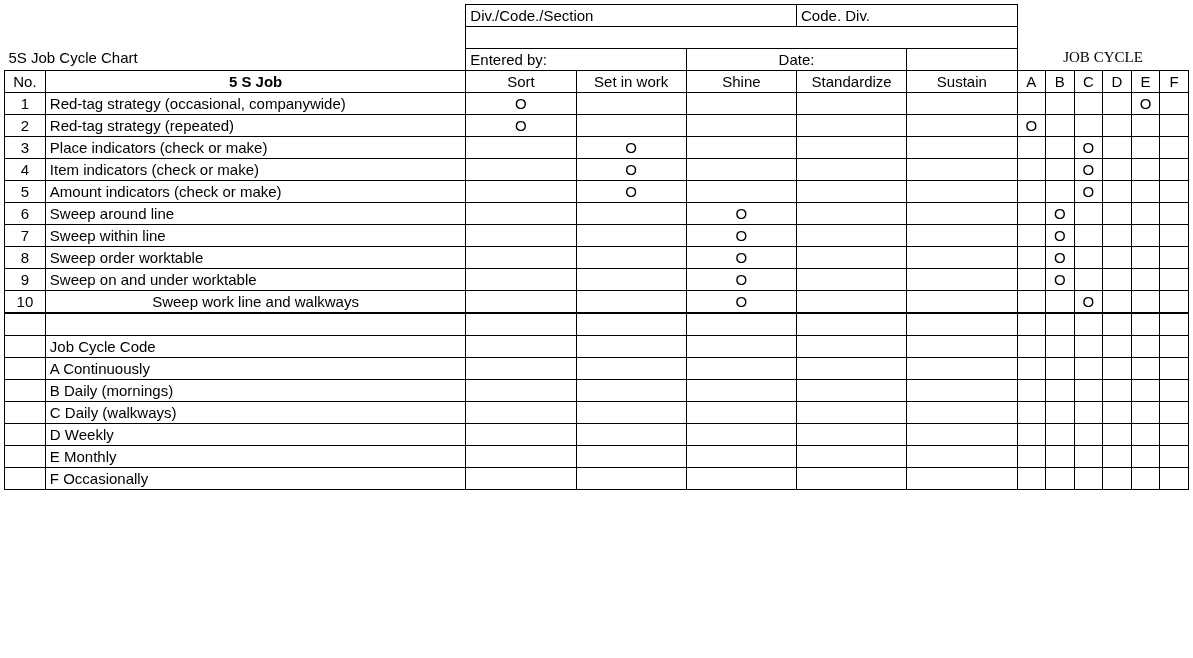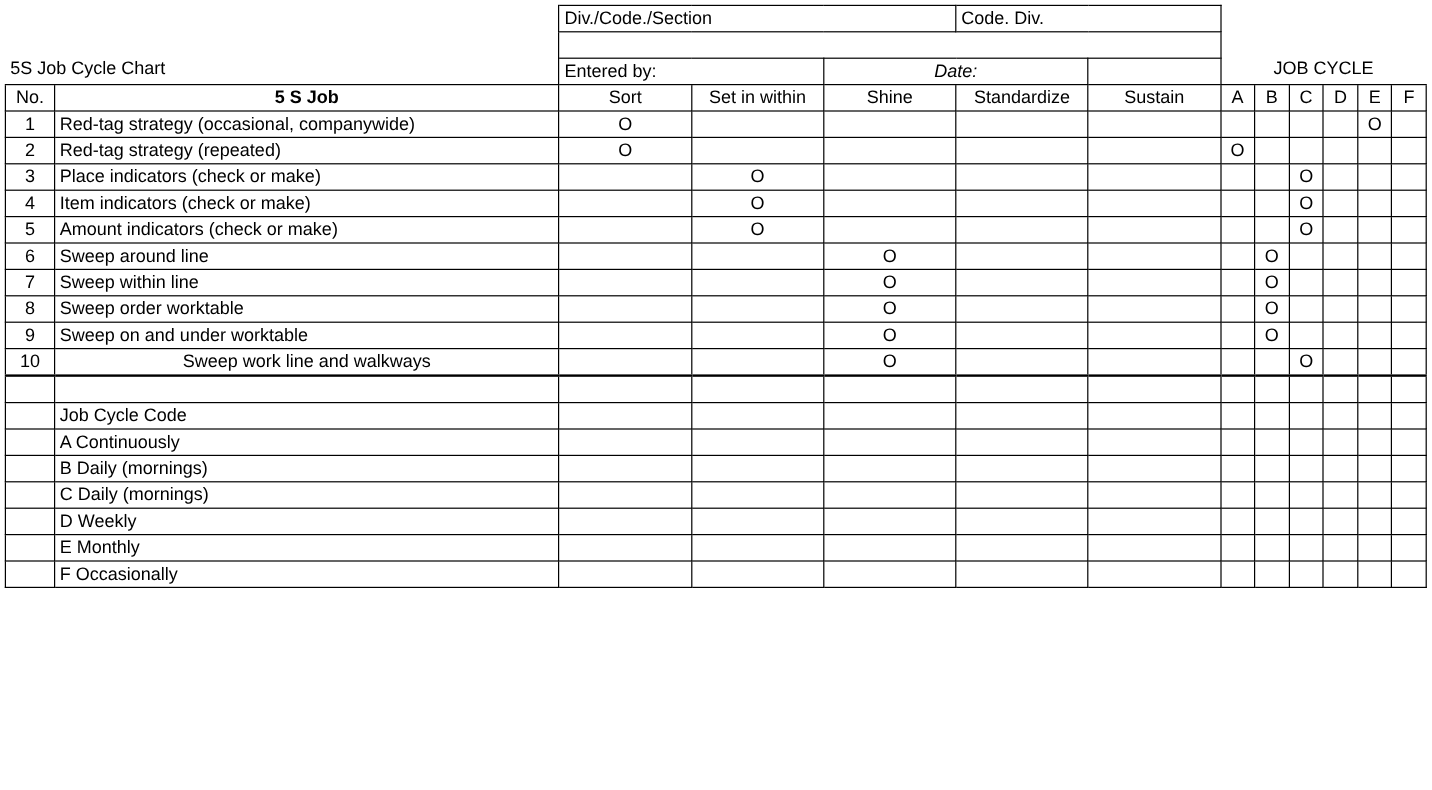--- a/index.html
+++ b/index.html
@@ -57,43 +57,43 @@
     <col class="col-cycle">
   </colgroup>
 
   <tbody>
       <tr>
     <td colspan="2" rowspan="4" class="no-border-top no-border-left" style="vertical-align:bottom;text-align:left;padding-bottom:4px;">
       <span>5S Job Cycle Chart</span>
     </td>
     <td colspan="3" class="left">Div./Code./Section</td>
     <td colspan="2" class="left">Code. Div.</td>
-    <td colspan="6" rowspan="4" class="no-border-top no-border-right" style="vertical-align:bottom;text-align:center;padding-bottom:4px;">
+    <td colspan="6" rowspan="4" class="no-border-top no-border-right" style="vertical-align:bottom;text-align:center;padding-bottom:4px;font-family:Liberation Serif, serif;">
       <span>JOB CYCLE</span>
     </td>
   </tr>
   <tr>
     <td colspan="5" rowspan="2"></td>
   </tr>
   <tr></tr>
   <tr>
     <td colspan="2" class="left">
       <span>Entered by:</span>
     </td>
-    <td colspan="2" class="left" style="text-align:center;font-style:italic;">
+    <td colspan="2" class="left" style="text-align:center;">
       <span>Date:</span>
     </td>
     <td></td>
   </tr>
 
   <tr>
     <td class="center">No.</td>
     <td class="center bold">5 S Job</td>
     <td class="center">Sort</td>
-    <td class="center">Set in within</td>
+    <td class="center">Set in work</td>
     <td class="center">Shine</td>
     <td class="center">Standardize</td>
     <td class="center">Sustain</td>
     <td class="center">A</td>
     <td class="center">B</td>
     <td class="center">C</td>
     <td class="center">D</td>
     <td class="center">E</td>
     <td class="center">F</td>
   </tr>
@@ -311,21 +311,21 @@
         <td></td>
         <td></td>
         <td></td>
         <td></td>
         <td></td>
         <td></td>
         <td></td>
       </tr>
       <tr>
         <td></td>
-        <td class="left">C Daily (mornings)</td>
+        <td class="left">C Daily (walkways)</td>
         <td></td>
         <td></td>
         <td></td>
         <td></td>
         <td></td>
         <td></td>
         <td></td>
         <td></td>
         <td></td>
         <td></td>

